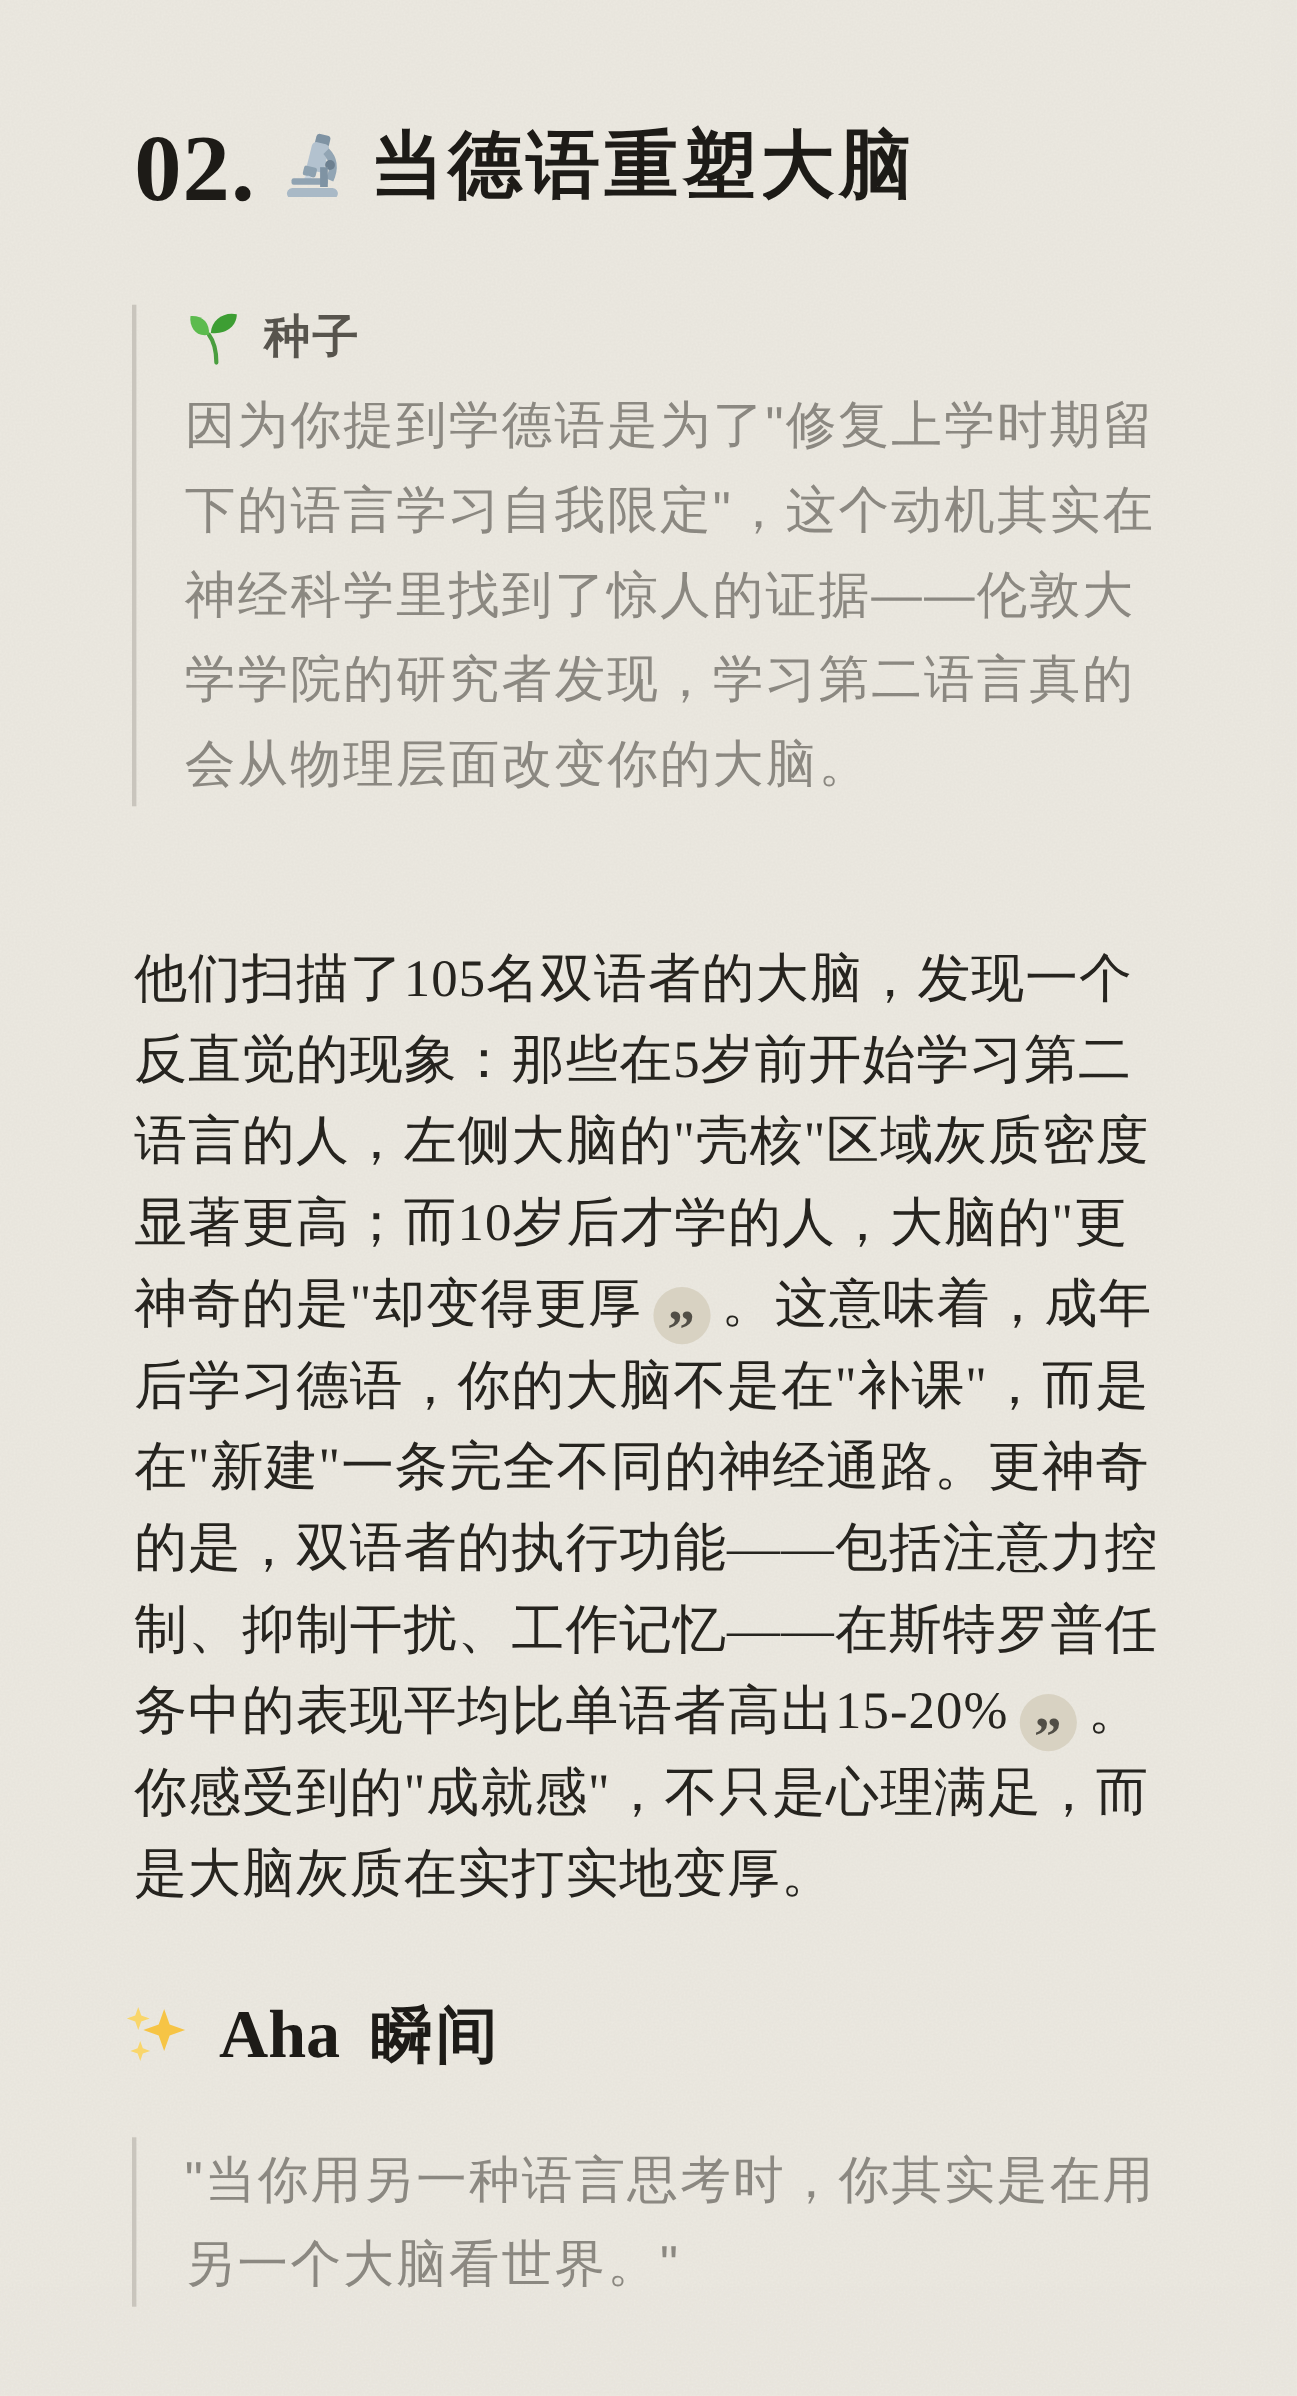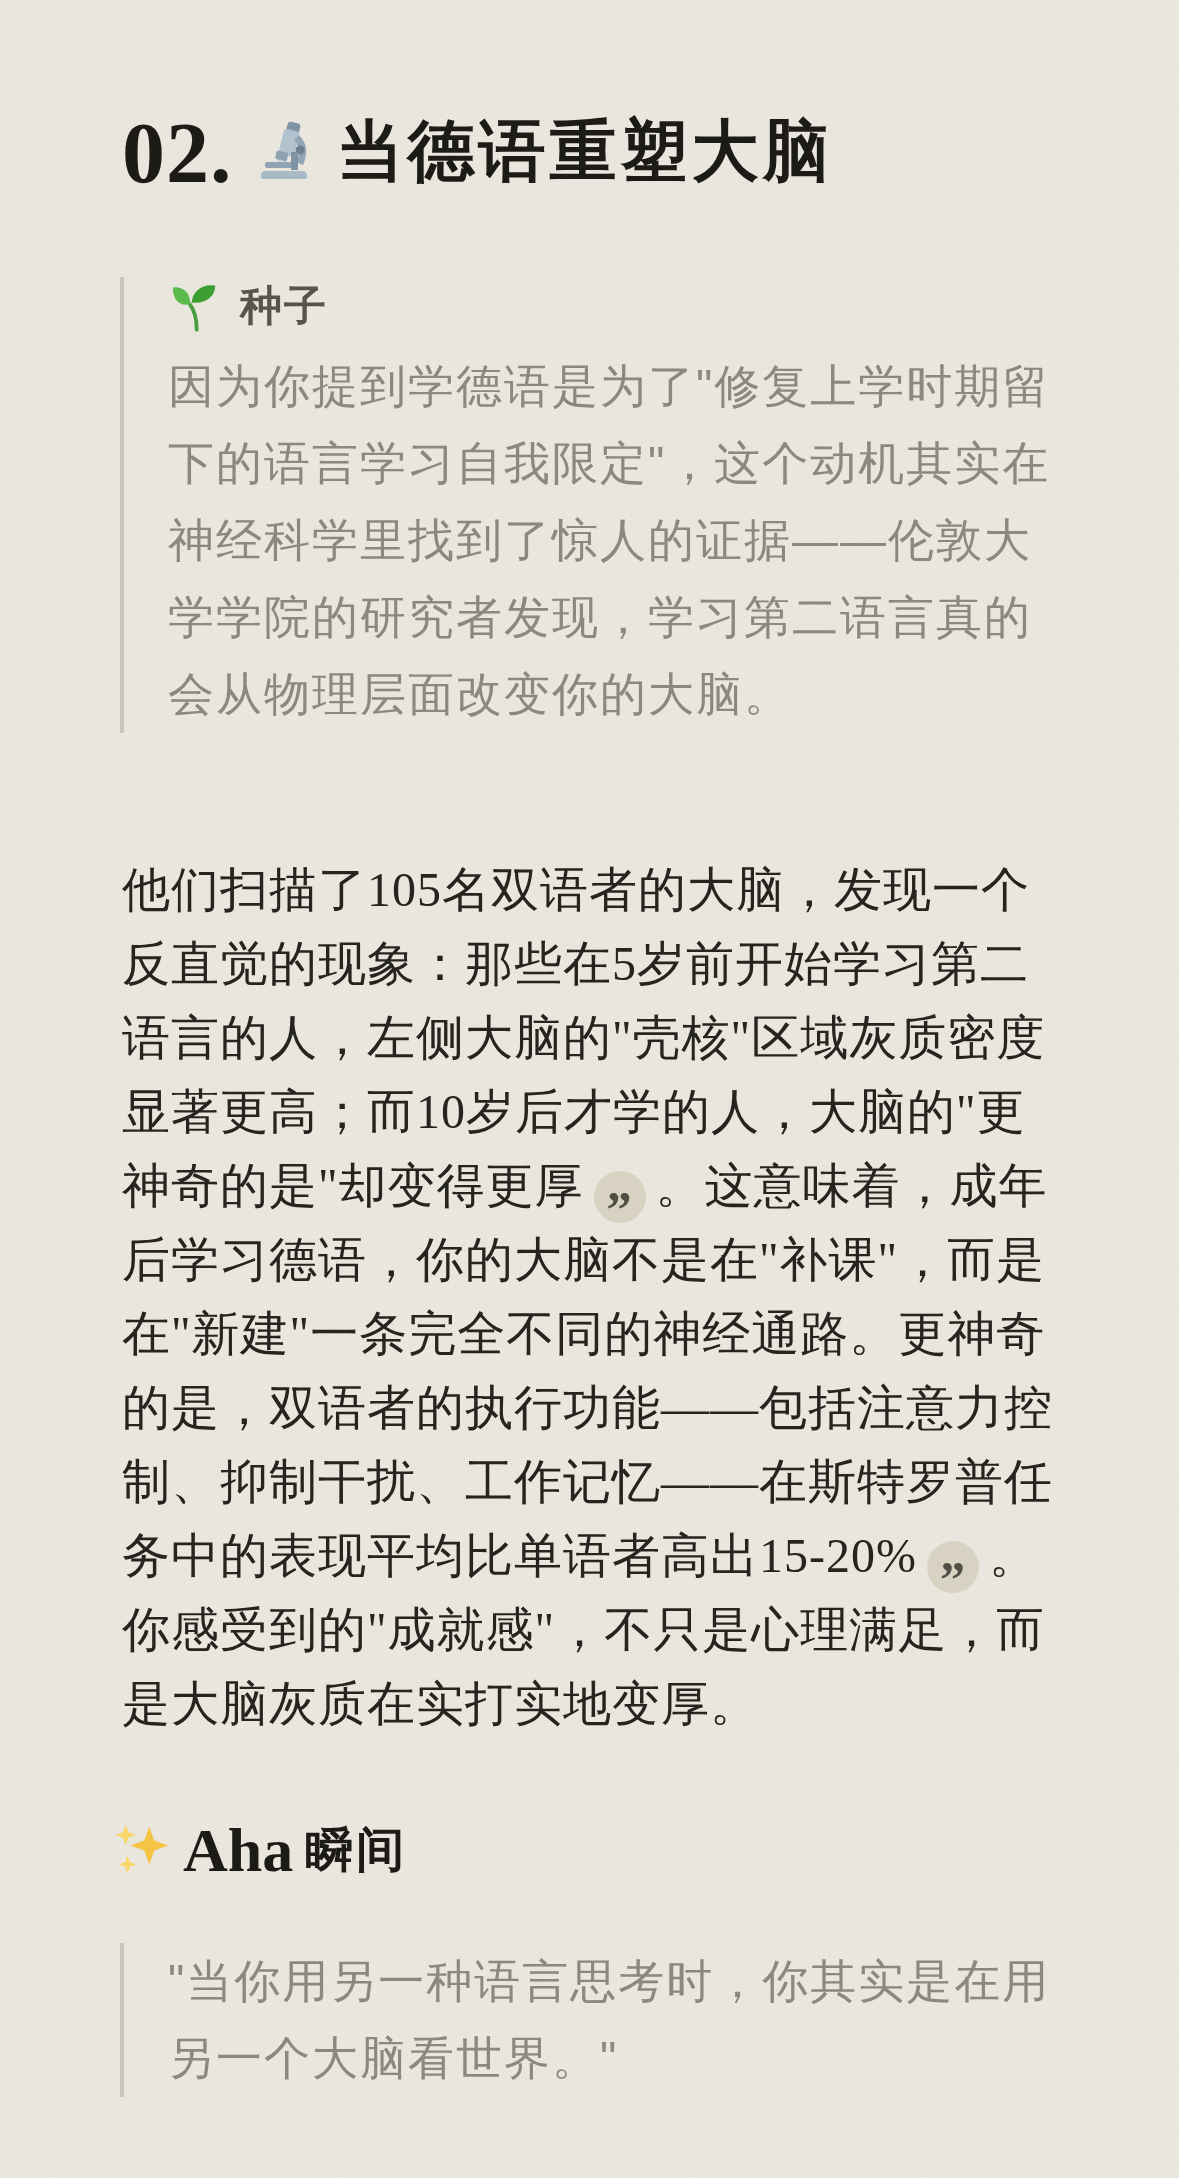--- a/index.html
+++ b/index.html
@@ -119,33 +119,33 @@
     transform: translateY(13px);
   }
 
   
   .aha-row {
     position: absolute;
     left: 113px;
     top: 1818px;
     display: flex;
     align-items: center;
-    gap: 12px;
+    gap: 28px;
     color: var(--title-text);
     white-space: nowrap;
   }
   .aha-latin {
     font-family: "Liberation Serif", serif;
     font-weight: 700;
     font-size: 62px;
     line-height: 64px;
   }
   .aha-cjk {
     font-weight: 700;
-    font-size: 48px;
+    font-size: 56px;
     line-height: 64px;
     letter-spacing: 3px;
   }
 
   .aha-quote { top: 1943px; }
   .icon-svg { display: block; flex: 0 0 auto; }
 </style>
 </head>
 <body>
 

